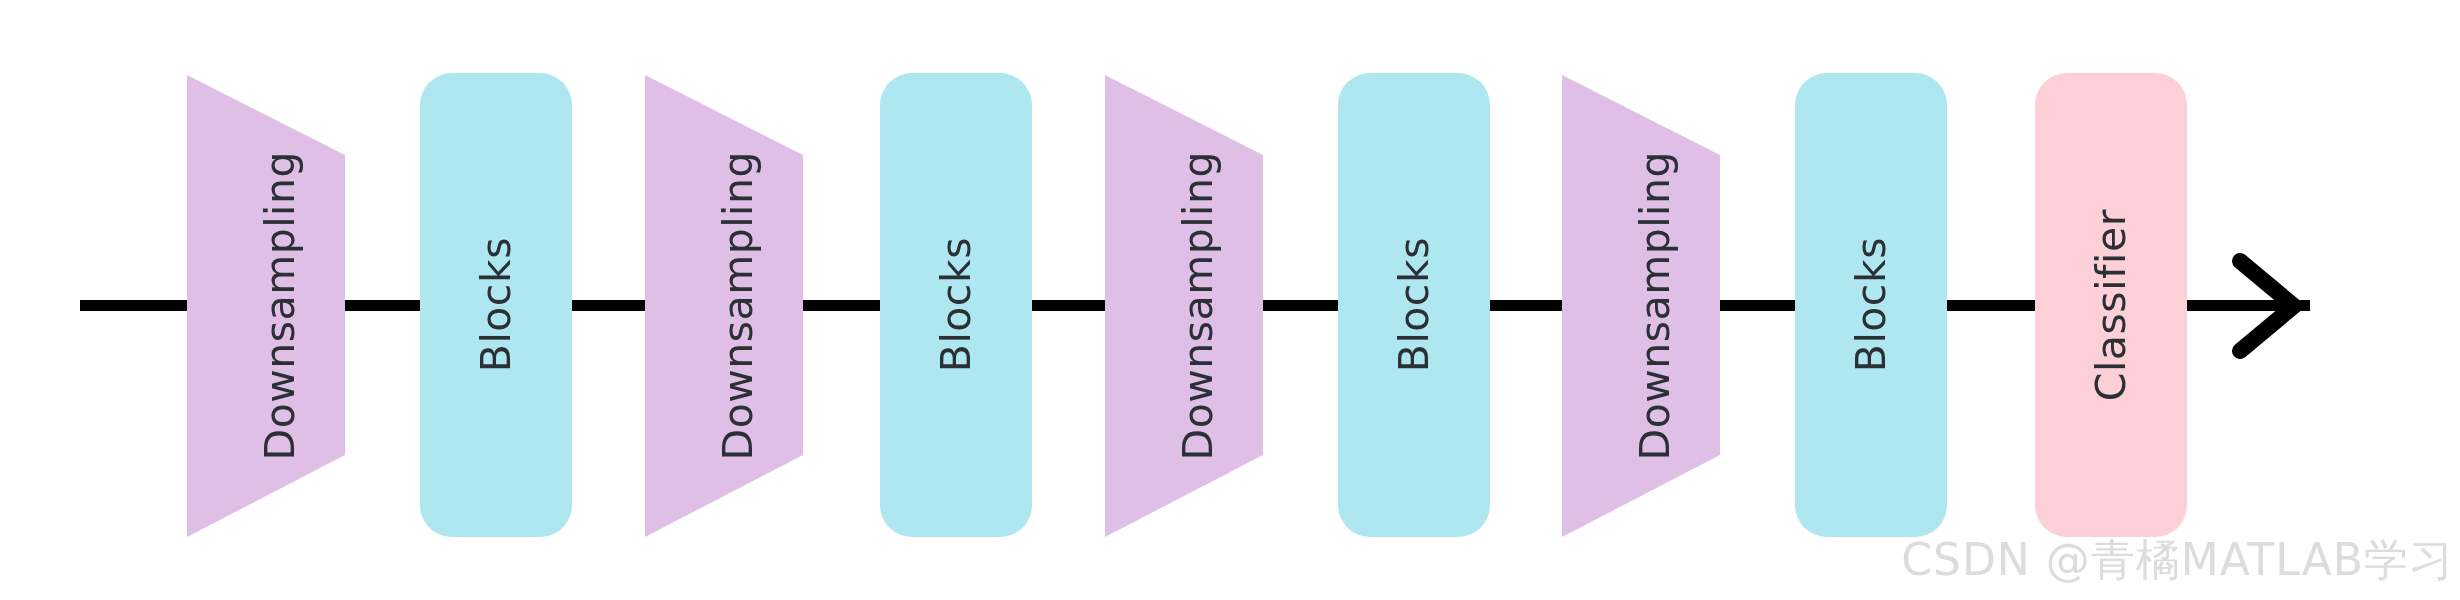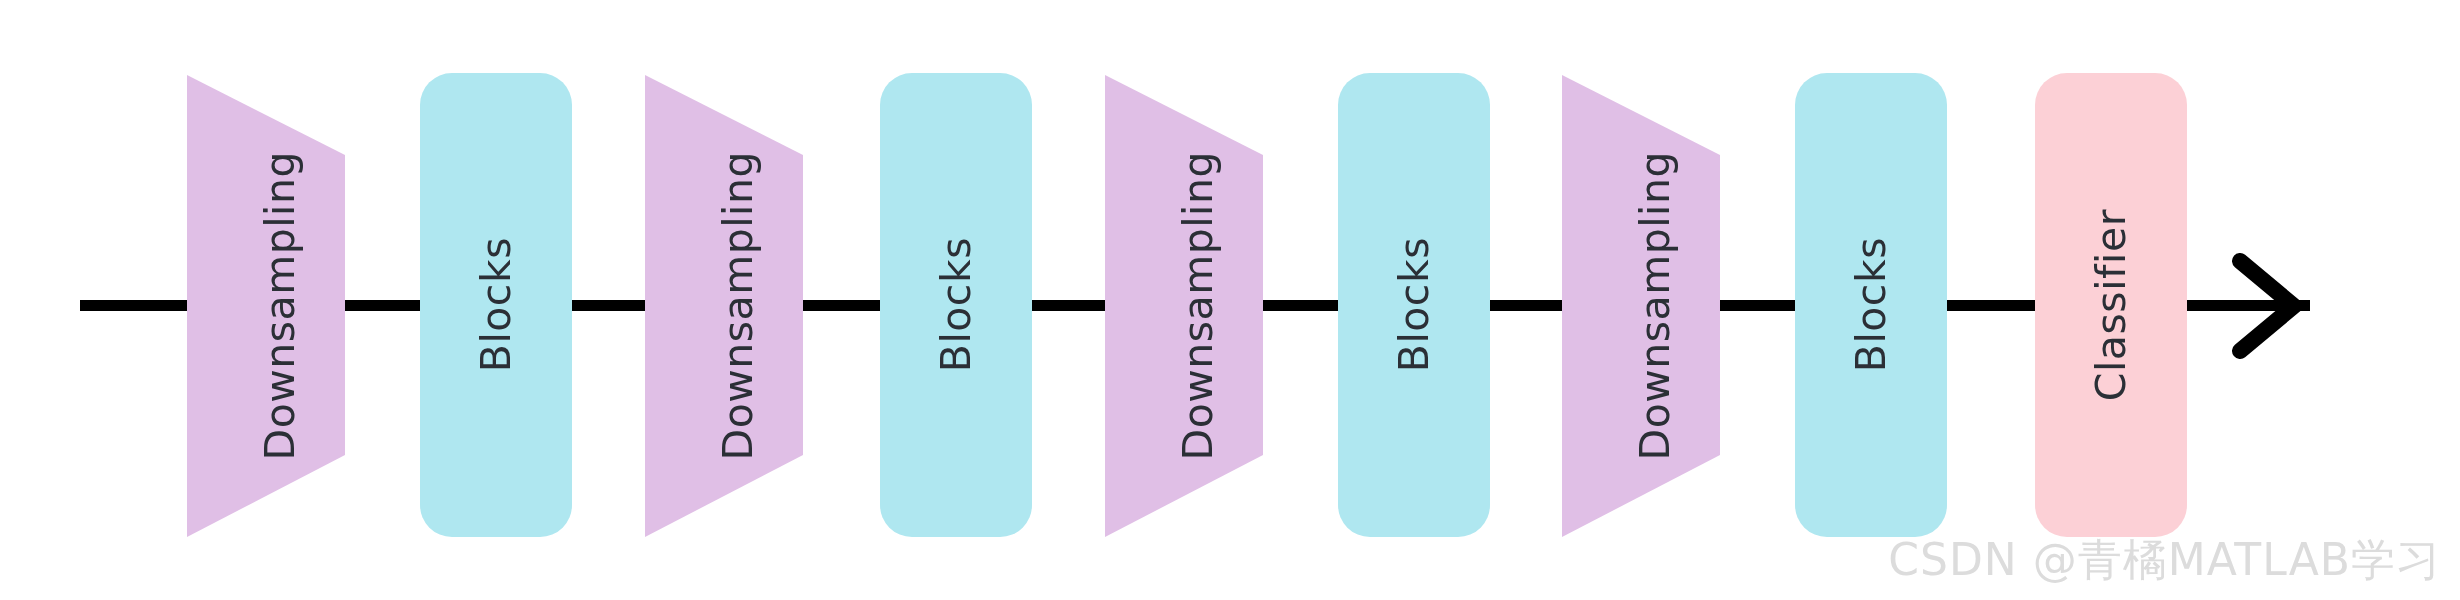--- a/index.html
+++ b/index.html
@@ -81,21 +81,21 @@
 
   
   .vlabel.trap-label span {
     position: relative;
     left: 14px;
   }
 
   
   .watermark {
     position: absolute;
-    right: 19px;
+    right: 6px;
     bottom: 10px;
     color: #dcdcdc;
     font-size: 44px;
     font-weight: 400;
     letter-spacing: 1px;
     white-space: nowrap;
     user-select: none;
   }
 </style>
 </head>

